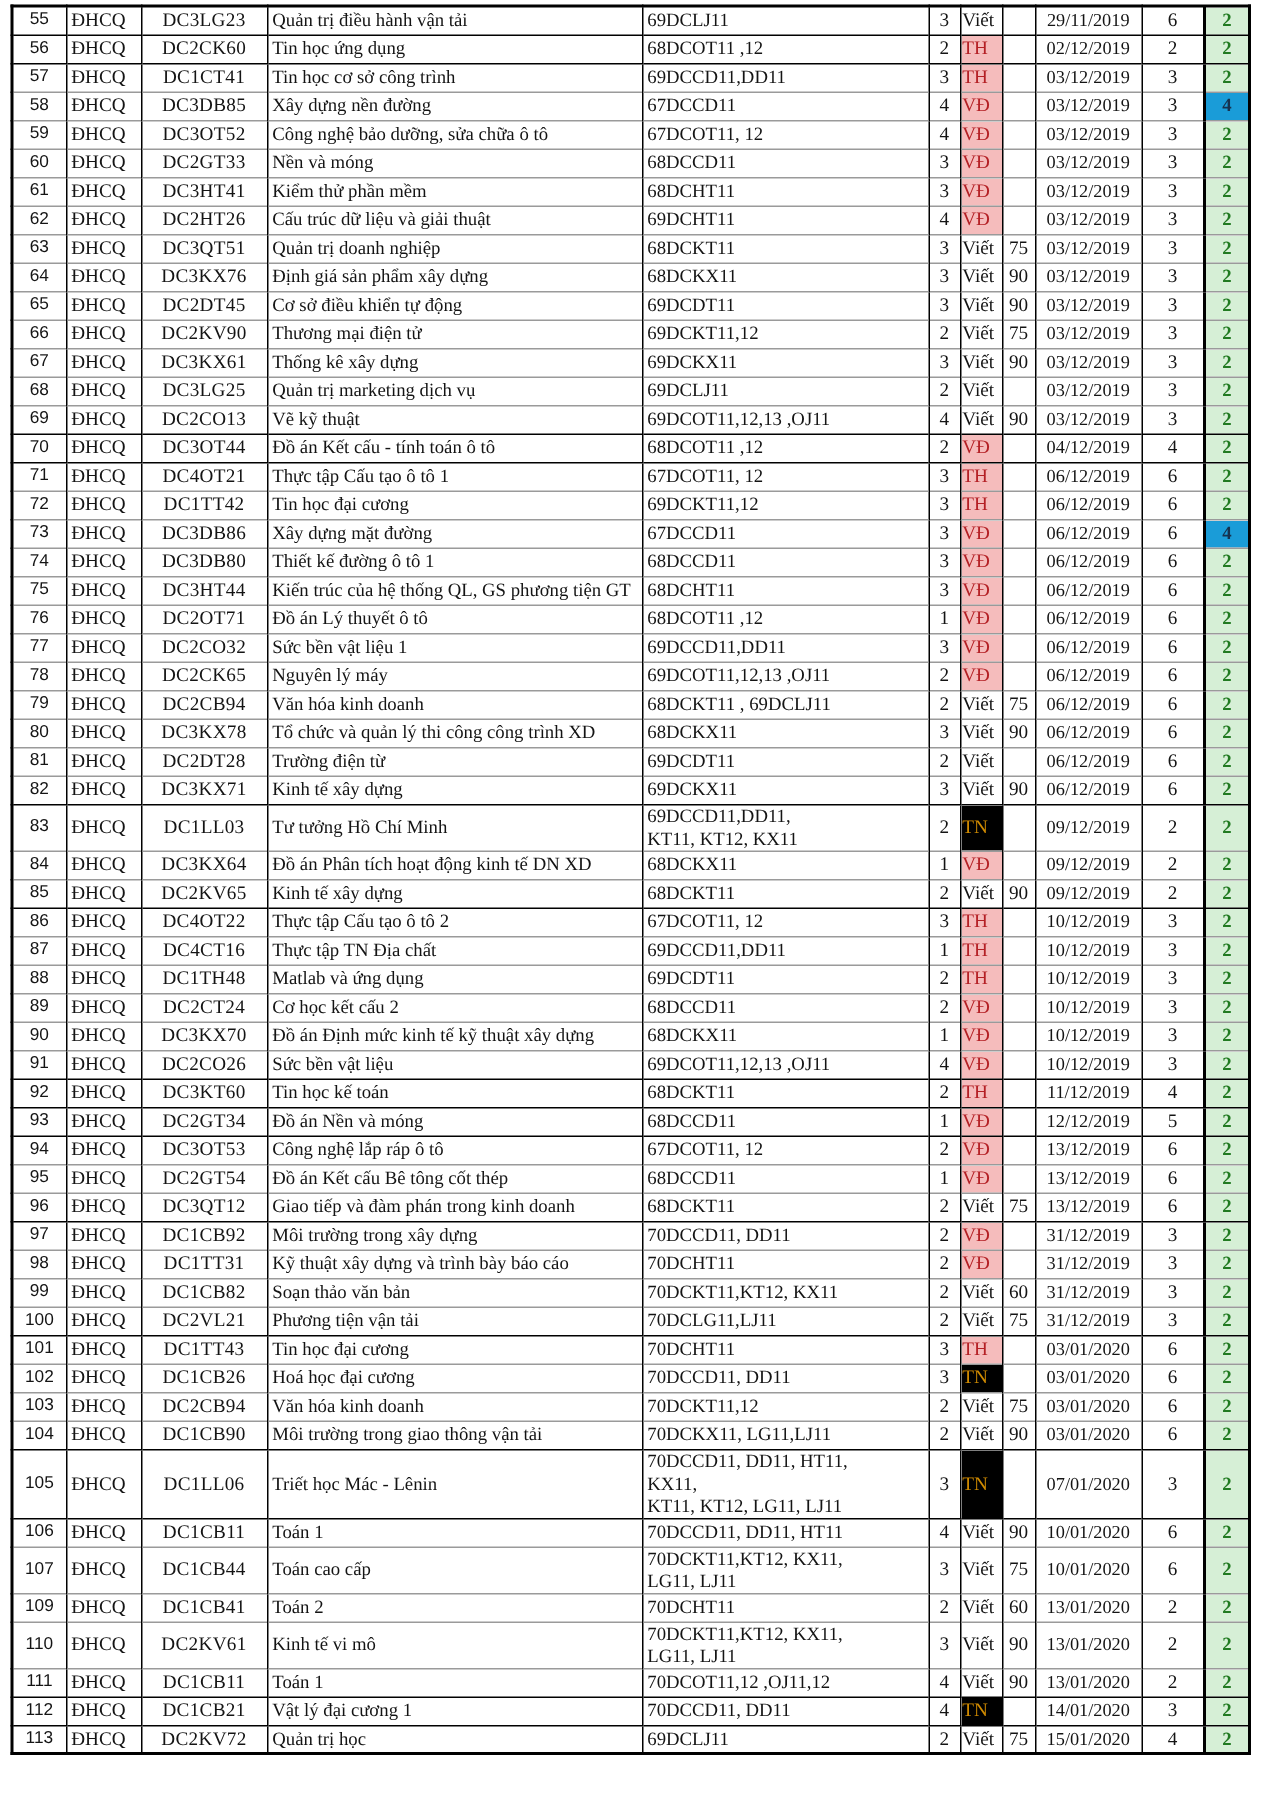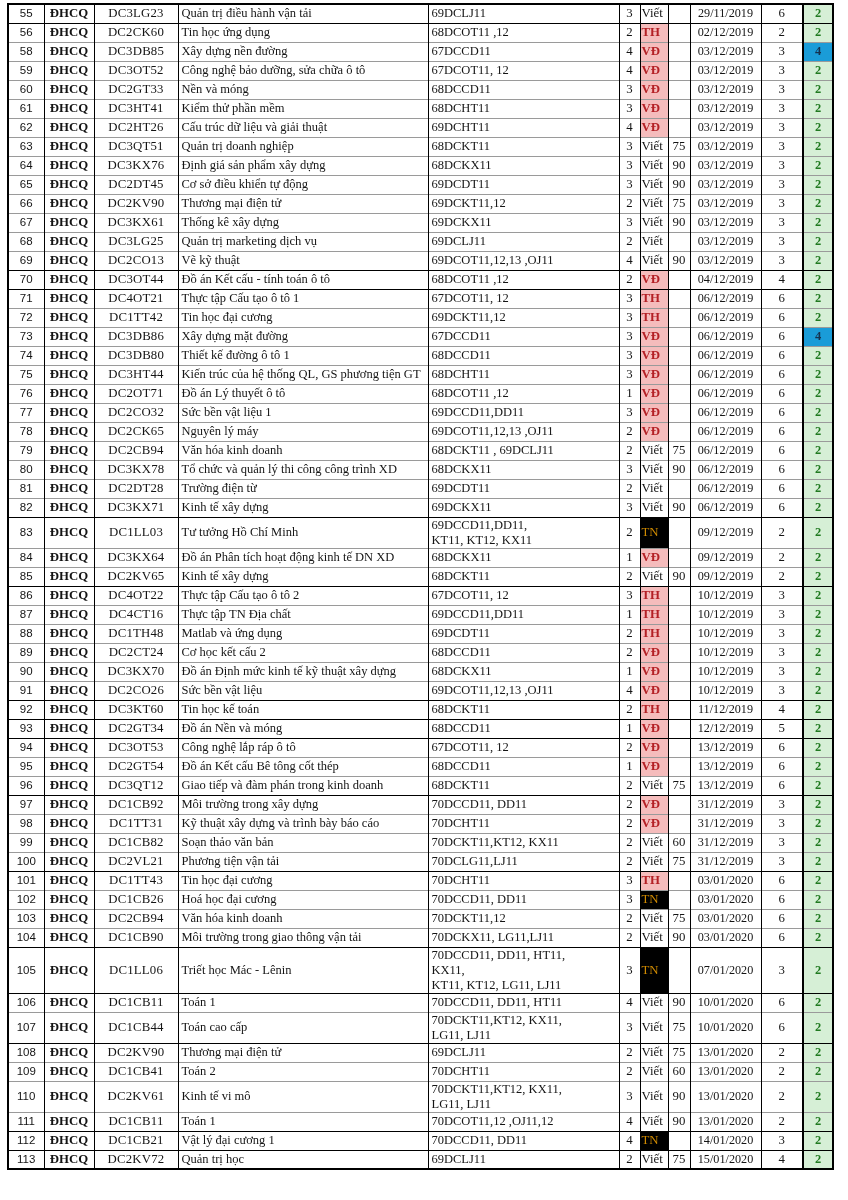--- a/index.html
+++ b/index.html
@@ -19,34 +19,34 @@
     padding:0 3px;
     font-size:12.8px;line-height:15px;color:#141414;
     overflow:hidden;vertical-align:middle;
   }
   tr{height:19px;}
   tr.thick td{border-top:1.8px solid #000;}
   td.c-no{
     font-family:"Liberation Sans","DejaVu Sans",sans-serif;
     font-size:11.5px;text-align:center;
   }
-  td.c-type{text-align:center;font-weight:bold;}
+  td.c-type{text-align:left;}
   td.c-code{text-align:center;letter-spacing:.2px;}
   td.c-name{text-align:left;white-space:nowrap;font-size:12.5px;}
   td.c-classes{text-align:left;white-space:pre-line;font-size:12.5px;}
   td.c-credits{text-align:center;}
   td.c-exam{text-align:left;padding:0 1px;}
   td.c-dur{text-align:center;padding:0 1px;}
   td.c-date{text-align:center;font-size:12.2px;padding:0 1px;}
   td.c-slot{text-align:center;}
   td.c-result{
     text-align:center;border-left:2px solid #000;
     font-weight:bold;font-size:12.5px;
   }
-  .ex-pink{background:#f5bcbc;color:#b42025;font-weight:bold;}
+  .ex-pink{background:#f5bcbc;color:#b42025;}
   .ex-yellow{background:#000000;color:#cf8a00;}
   .res-green{background:#d6efd6;color:#217a21;}
   .res-blue{background:#1a9cd8;color:#16324f;}
 </style>
 </head>
 <body>
 
 <div class="table-wrap">
   <table>
     <colgroup>
@@ -82,20 +82,33 @@
           <td class="c-code">DC2CK60</td>
           <td class="c-name">Tin học ứng dụng</td>
           <td class="c-classes">68DCOT11 ,12</td>
           <td class="c-credits">2</td>
           <td class="c-exam ex-pink">TH</td>
           <td class="c-dur"></td>
           <td class="c-date">02/12/2019</td>
           <td class="c-slot">2</td>
           <td class="c-result res-green">2</td>
         </tr>
+        <tr class="thick">
+          <td class="c-no">57</td>
+          <td class="c-type">ĐHCQ</td>
+          <td class="c-code">DC1CT41</td>
+          <td class="c-name">Tin học cơ sở công trình</td>
+          <td class="c-classes">69DCCD11,DD11</td>
+          <td class="c-credits">3</td>
+          <td class="c-exam ex-pink">TH</td>
+          <td class="c-dur"></td>
+          <td class="c-date">03/12/2019</td>
+          <td class="c-slot">3</td>
+          <td class="c-result res-green">2</td>
+        </tr>
         <tr>
           <td class="c-no">58</td>
           <td class="c-type">ĐHCQ</td>
           <td class="c-code">DC3DB85</td>
           <td class="c-name">Xây dựng nền đường</td>
           <td class="c-classes">67DCCD11</td>
           <td class="c-credits">4</td>
           <td class="c-exam ex-pink">VĐ</td>
           <td class="c-dur"></td>
           <td class="c-date">03/12/2019</td>
@@ -736,33 +749,20 @@
           <td class="c-name">Toán cao cấp</td>
           <td class="c-classes">70DCKT11,KT12, KX11,
 LG11, LJ11</td>
           <td class="c-credits">3</td>
           <td class="c-exam">Viết</td>
           <td class="c-dur">75</td>
           <td class="c-date">10/01/2020</td>
           <td class="c-slot">6</td>
           <td class="c-result res-green">2</td>
         </tr>
-        <tr class="thick">
-          <td class="c-no">108</td>
-          <td class="c-type">ĐHCQ</td>
-          <td class="c-code">DC2KV90</td>
-          <td class="c-name">Thương mại điện tử</td>
-          <td class="c-classes">69DCLJ11</td>
-          <td class="c-credits">2</td>
-          <td class="c-exam">Viết</td>
-          <td class="c-dur">75</td>
-          <td class="c-date">13/01/2020</td>
-          <td class="c-slot">2</td>
-          <td class="c-result res-green">2</td>
-        </tr>
         <tr>
           <td class="c-no">109</td>
           <td class="c-type">ĐHCQ</td>
           <td class="c-code">DC1CB41</td>
           <td class="c-name">Toán 2</td>
           <td class="c-classes">70DCHT11</td>
           <td class="c-credits">2</td>
           <td class="c-exam">Viết</td>
           <td class="c-dur">60</td>
           <td class="c-date">13/01/2020</td>

